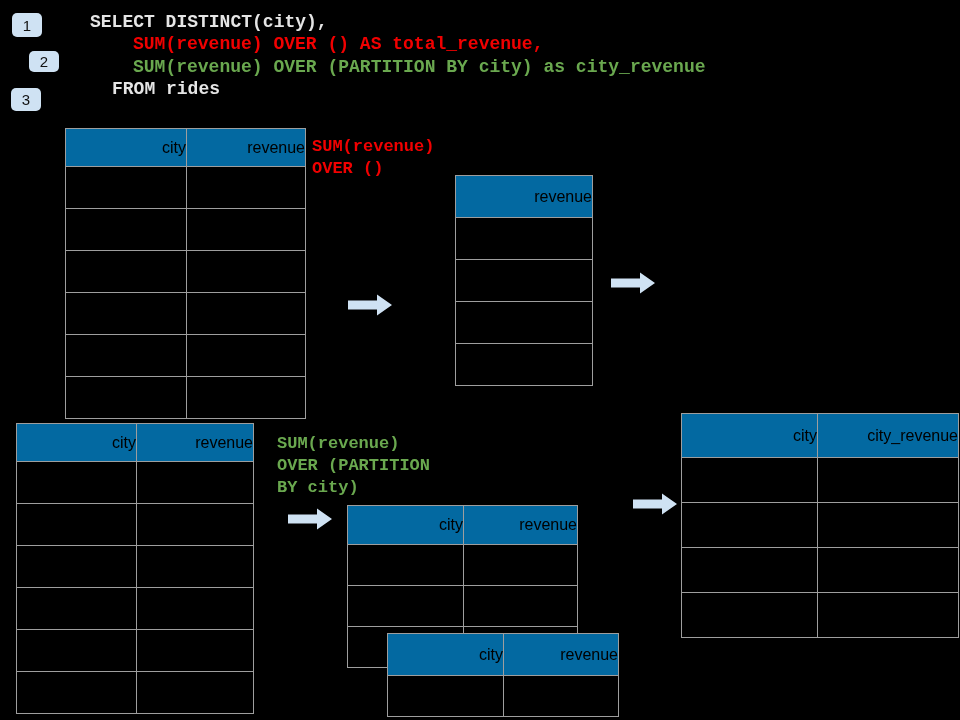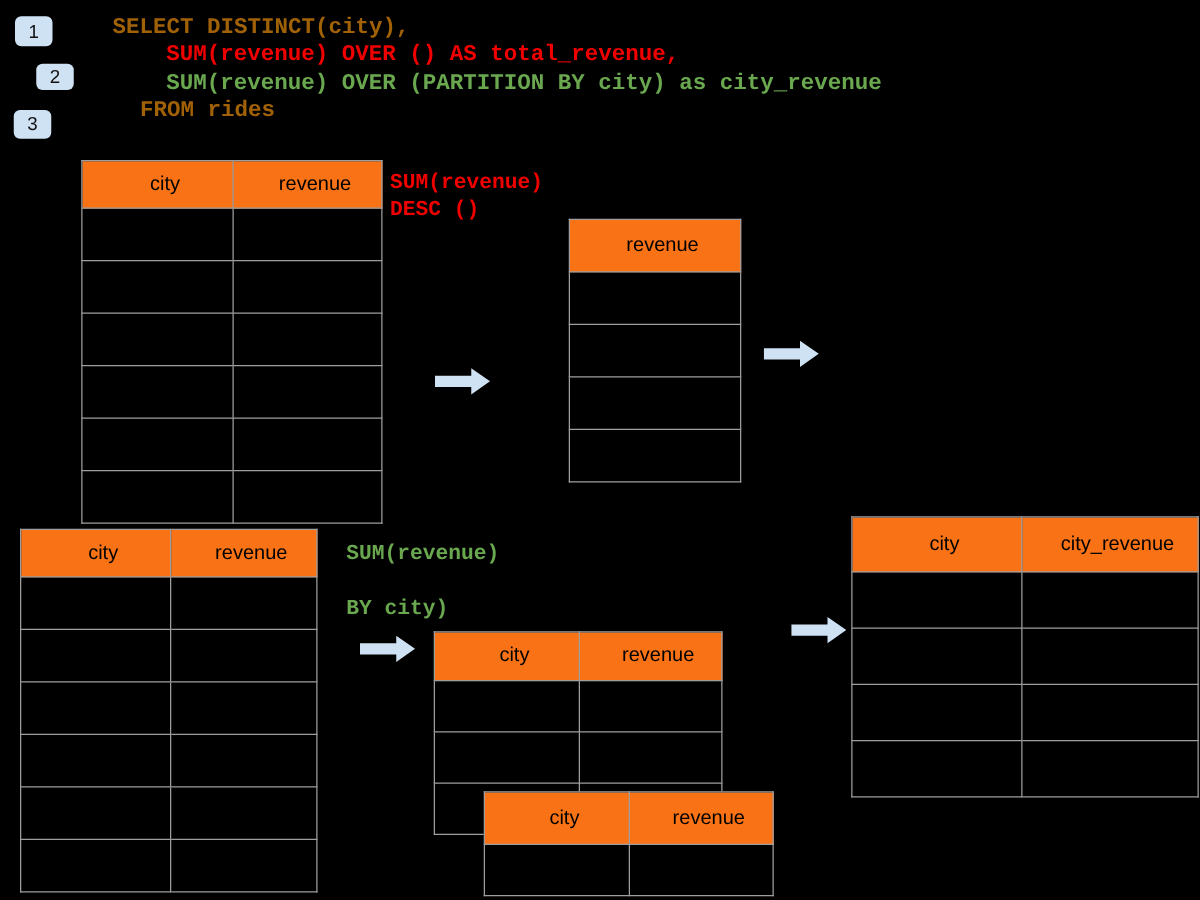--- a/index.html
+++ b/index.html
@@ -9,40 +9,40 @@
   
   .badge{position:absolute;background:#cfe2f3;border-radius:5px;color:#111;
          font:400 15px "Liberation Sans",sans-serif;display:flex;align-items:center;
          justify-content:center;}
   .badge1{left:12px;top:13px;width:30px;height:24px;}
   .badge2{left:29px;top:51px;width:30px;height:21px;}
   .badge3{left:11px;top:88px;width:30px;height:23px;}
 
   
   .code{position:absolute;font:700 18px "Liberation Mono",monospace;white-space:pre;}
-  .purple{color:#a16207;}
+  .purple{color:#e5e5e5;}
   .red{color:#f10000;}
   .green{color:#6aa84f;}
   .sql-l1{left:90px;top:12px;}
   .sql-l2{left:133px;top:34px;}
   .sql-l3{left:133px;top:57px;}
   .sql-l4{left:112px;top:79px;}
   .sql-l5{left:117px;top:101px;}
 
   .corner-note{position:absolute;left:752px;top:36px;font:700 13.5px "Liberation Mono",monospace;
                color:#9900ff;line-height:22px;white-space:pre;}
 
   .annot{position:absolute;font:700 17px "Liberation Mono",monospace;line-height:22px;white-space:pre;}
   .annot-total{left:312px;top:136px;}
   .annot-part{left:277px;top:433px;}
 
   
   table.tbl{position:absolute;border-collapse:collapse;table-layout:fixed;background:#000;}
-  table.tbl th{background:#f97316;color:#000;font:400 16px "Liberation Sans",sans-serif;
-               font-weight:400;text-align:center;padding:0 0 0 12px;border:1px solid #9e9e9e;}
+  table.tbl th{background:#0369a1;color:#000;font:400 16px "Liberation Sans",sans-serif;
+               font-weight:400;text-align:right;padding:0 0 0 12px;border:1px solid #9e9e9e;}
   table.tbl td{border:1px solid #9e9e9e;background:#000;padding:0;}
 
   .t-source-top{left:65px;top:128px;width:240px;}
   .t-source-top th{height:37px;} .t-source-top td{height:41px;}
 
   .t-total-rev{left:455px;top:175px;width:137px;}
   .t-total-rev th{height:41px;} .t-total-rev td{height:41px;}
 
   .t-source-bot{left:16px;top:423px;width:237px;}
   .t-source-bot th{height:37px;} .t-source-bot td{height:41px;}
@@ -71,23 +71,23 @@
   <div class="badge badge1">1</div>
   <div class="badge badge2">2</div>
   <div class="badge badge3">3</div>
 
   <div class="code purple sql-l1">SELECT DISTINCT(city),</div>
   <div class="code green sql-l3">SUM(revenue) OVER (PARTITION BY city) as city_revenue</div>
   <div class="code red sql-l2">SUM(revenue) OVER () AS total_revenue,</div>
   <div class="code purple sql-l4">FROM rides</div>
 
 
-  <div class="annot red annot-total"><span>SUM(revenue)</span><br><span>DESC ()</span></div>
-
-  <div class="annot green annot-part"><span>SUM(revenue)</span><br><br><span>BY city)</span></div>
+  <div class="annot red annot-total"><span>SUM(revenue)</span><br><span>OVER ()</span></div>
+
+  <div class="annot green annot-part"><span>SUM(revenue)</span><br><span>OVER (PARTITION</span><br><span>BY city)</span></div>
 
   <table class="tbl t-source-top">
     <colgroup>
         <col style="width:121px">
         <col style="width:119px">
       </colgroup>
     <thead>
       <tr>
         <th>city</th>
         <th>revenue</th>

